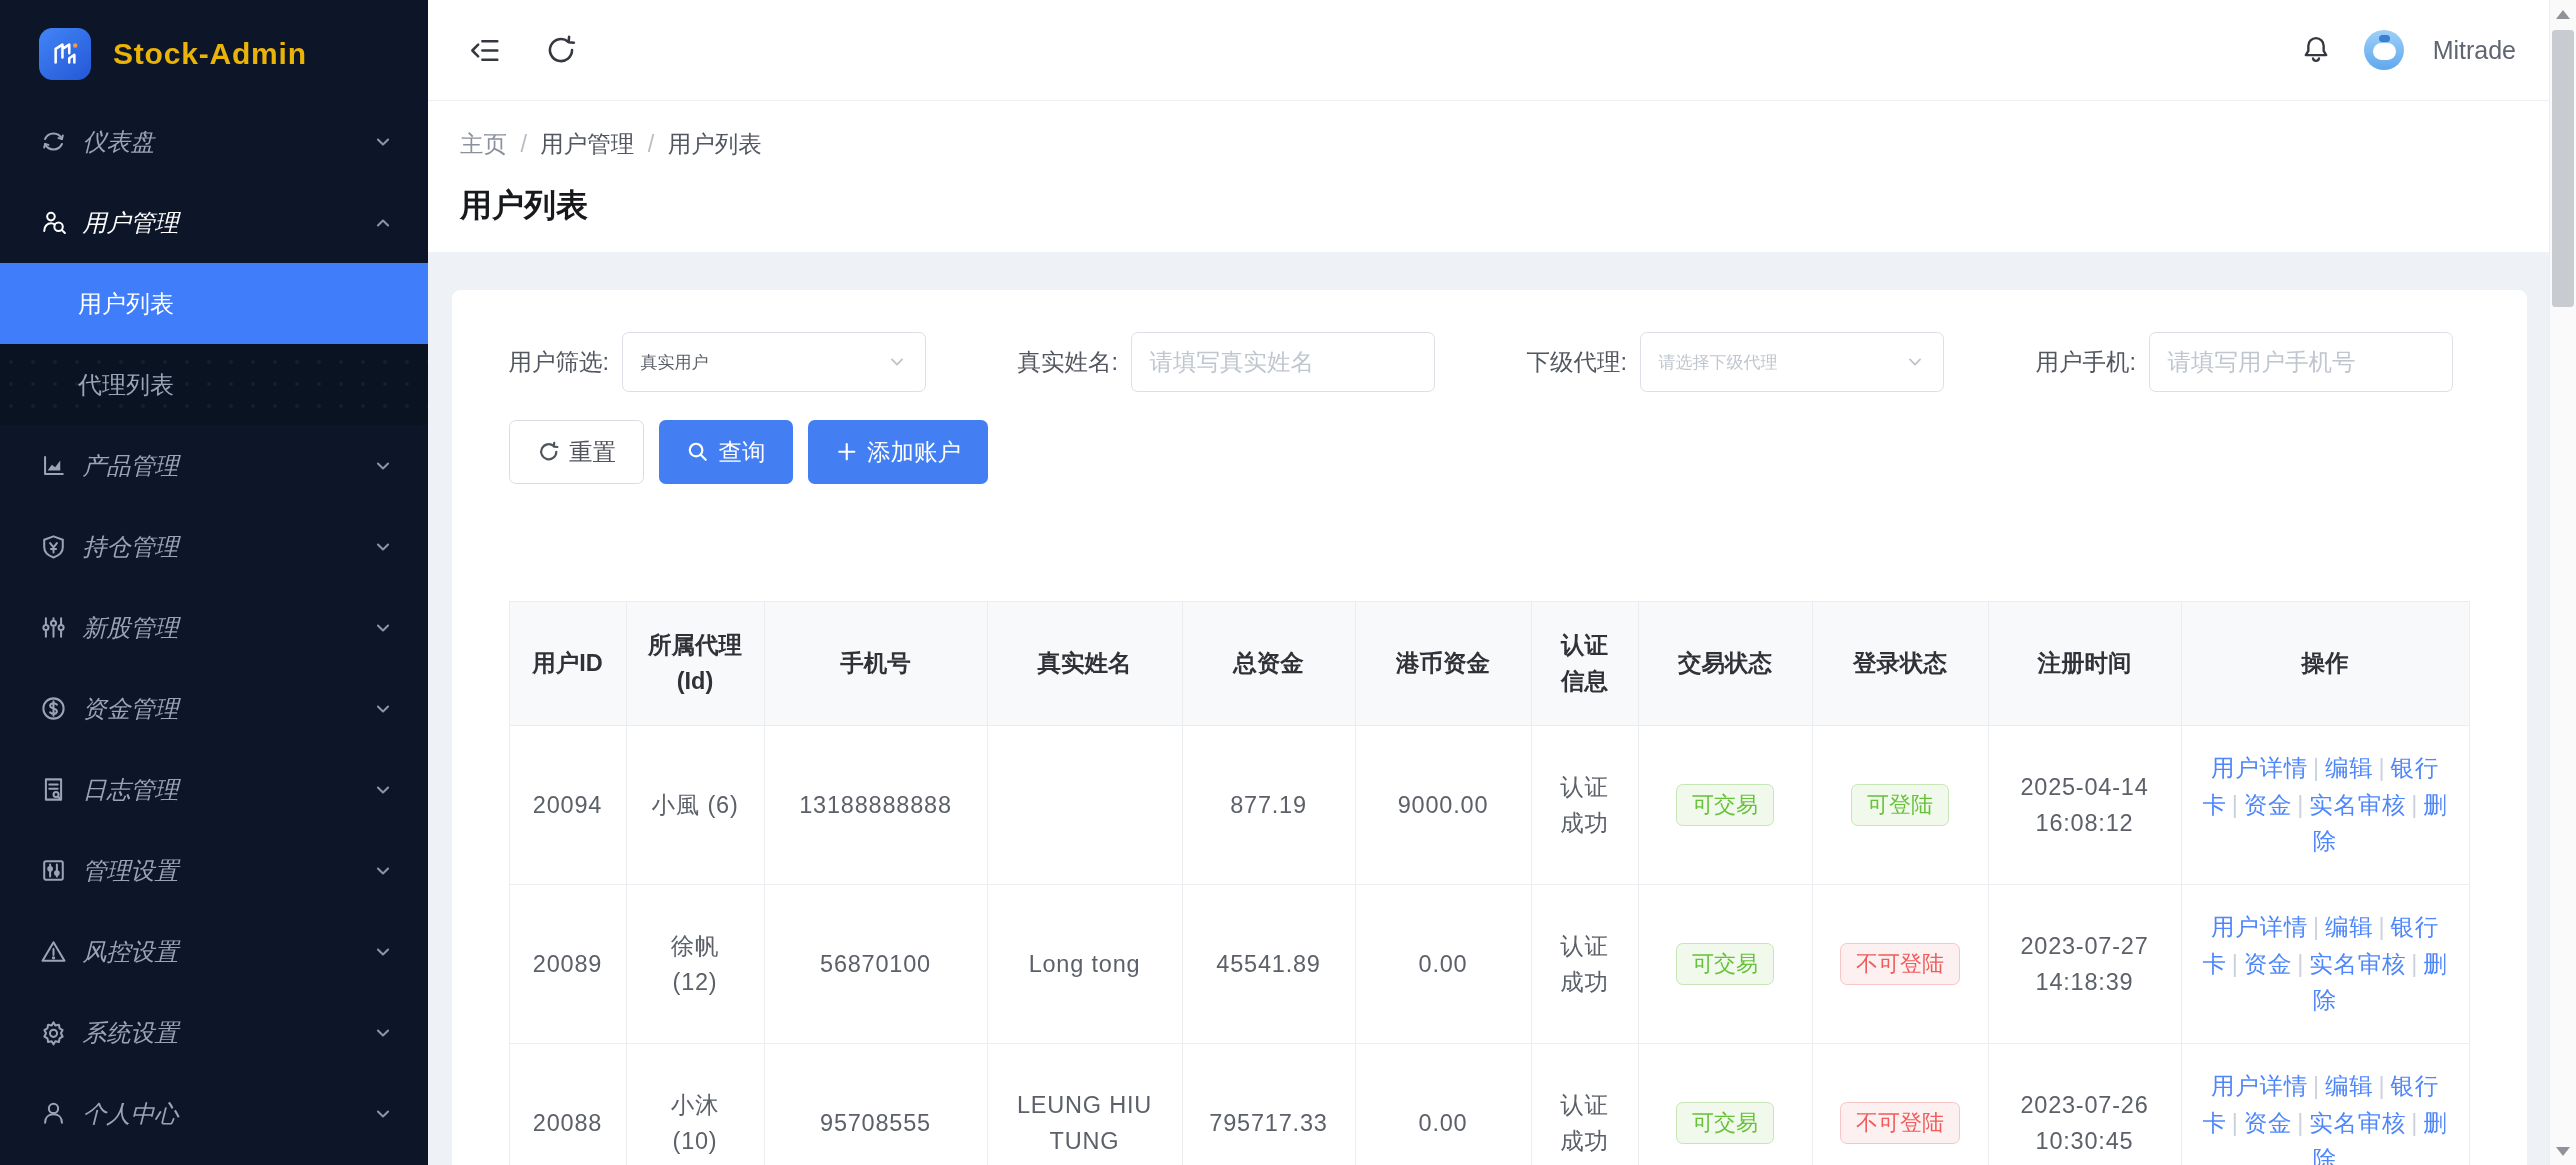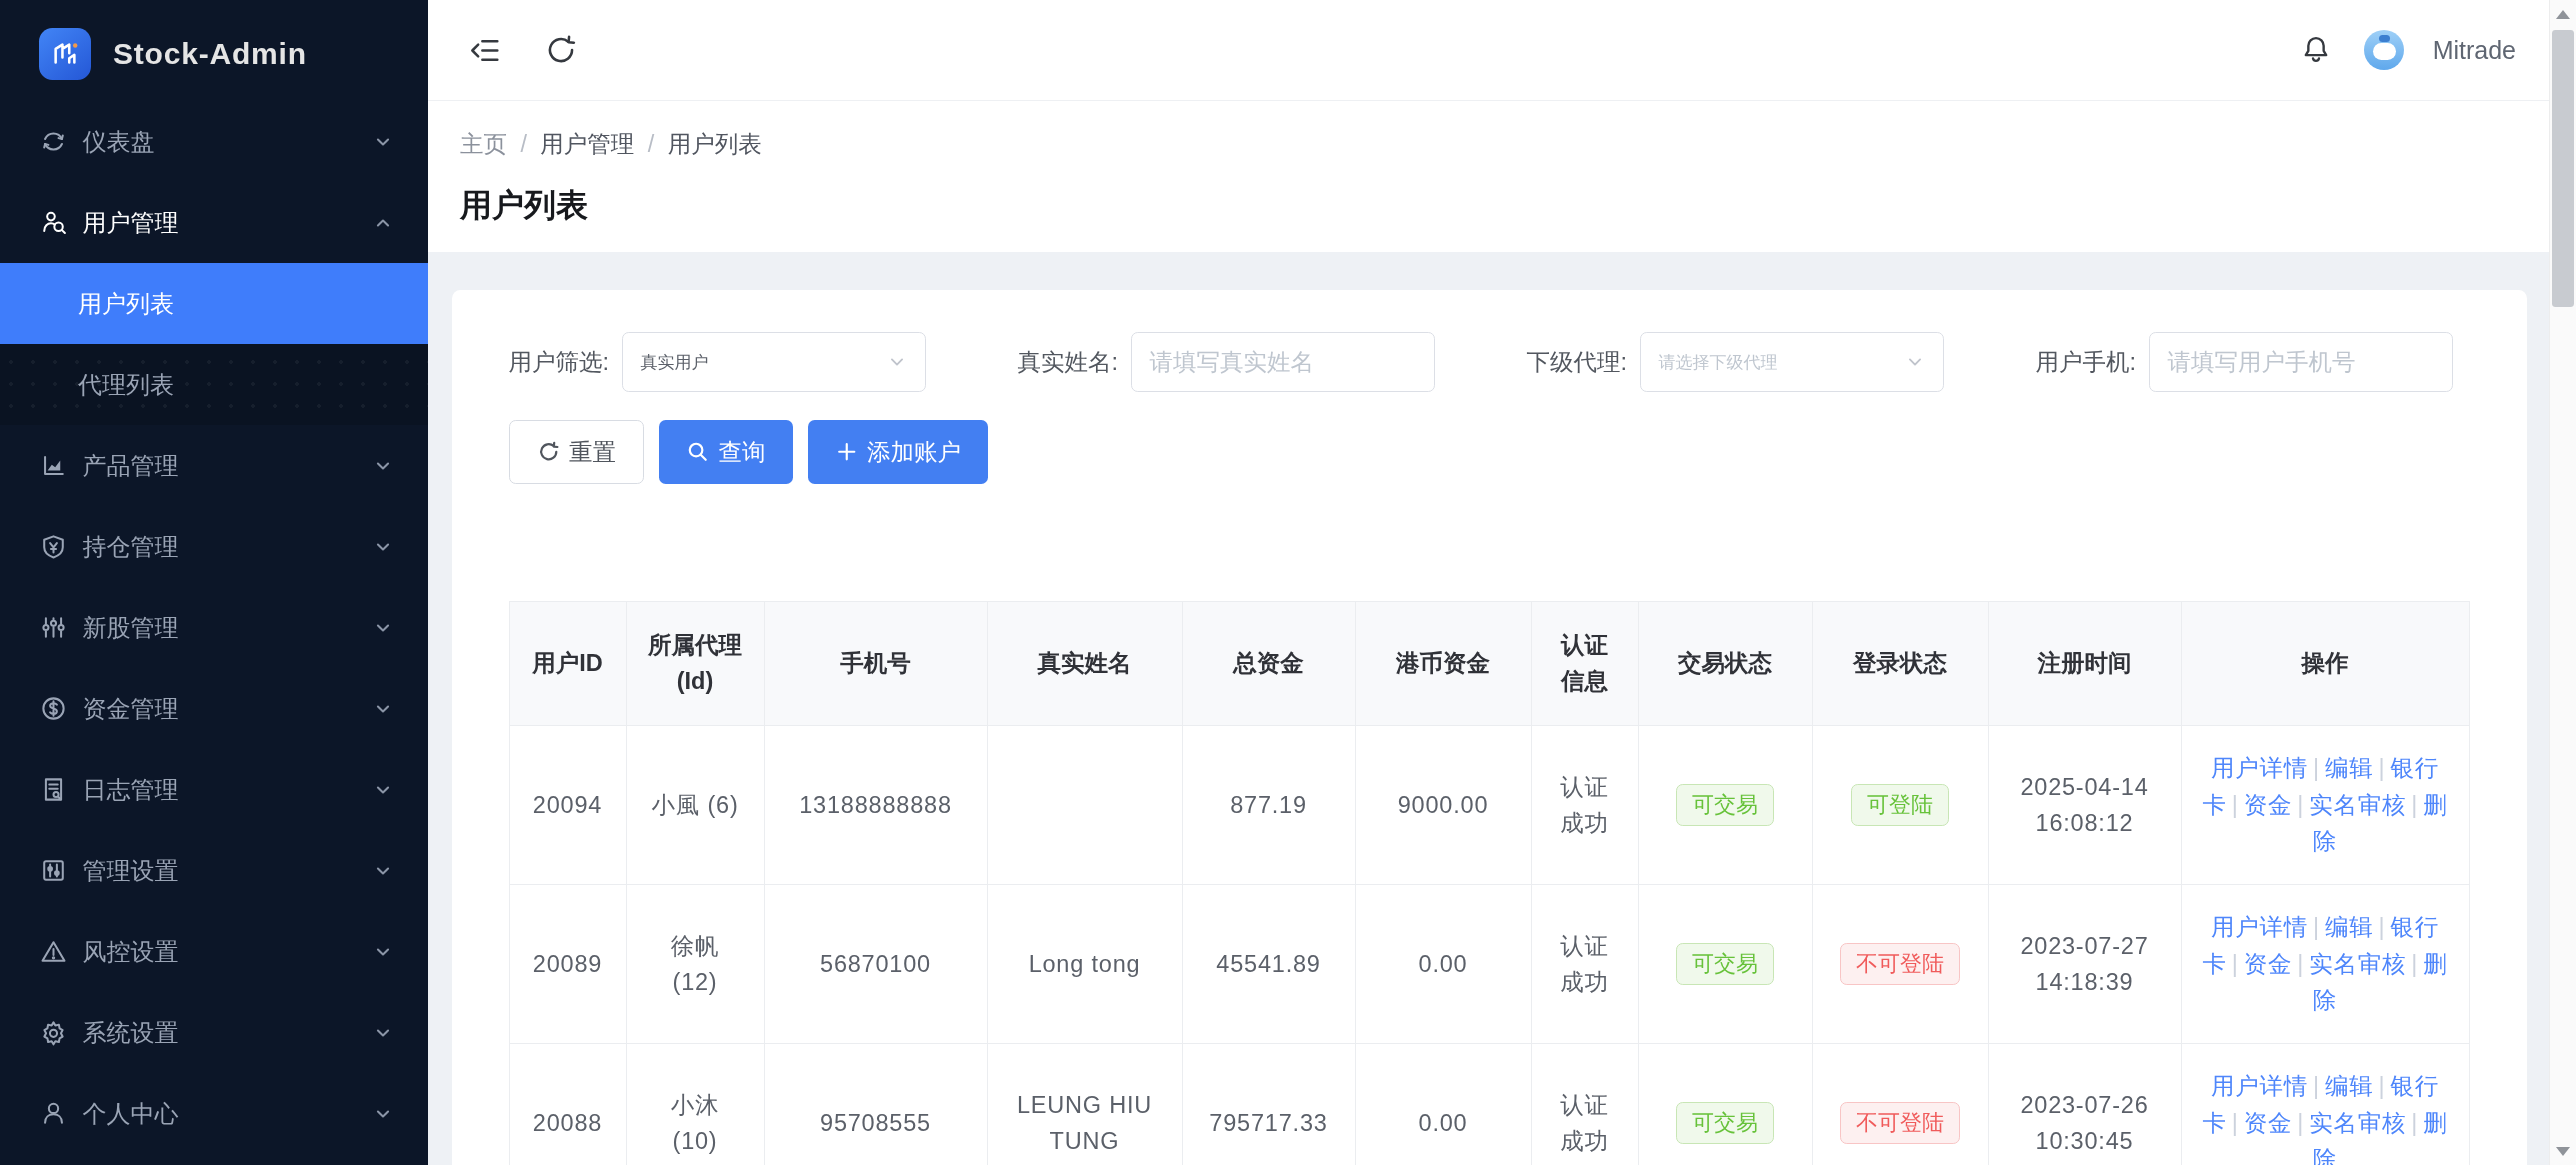--- a/index.html
+++ b/index.html
@@ -6,28 +6,28 @@
   html,body { width:2576px; height:1166px; overflow:hidden; background:#fff;
     font-family:"Liberation Sans","DejaVu Sans",sans-serif; }
 
   
   .sidebar { position:absolute; left:0; top:0; width:428px; height:1166px;
     background:#0c1628; z-index:5; }
   .logo-row { display:flex; align-items:center; gap:22px; padding:23.5px 0 0 39px; height:84px; }
   .logo-mark { width:52px; height:52px; border-radius:13.4px;
     background:linear-gradient(140deg,#4285f6,#2457d6); position:relative;
     display:flex; align-items:center; justify-content:center; flex:0 0 auto; }
-  .logo-text { color:#e5e5e5; font-size:30px; font-weight:bold; letter-spacing:0.8px; }
+  .logo-text { color:#eab308; font-size:30px; font-weight:bold; letter-spacing:0.8px; }
   .menu { margin-top:17px; }
   .menu-item { height:81px; display:flex; align-items:center;
     padding:0 34px 0 39px; color:#9aa4b5; font-size:24px; cursor:pointer; }
   .menu-item.open { color:#fff; }
   .mi-icon { width:28.5px; height:28.5px; margin-right:15px; display:flex;
     align-items:center; justify-content:center; flex:0 0 auto; }
-  .mi-label { flex:1 1 auto; white-space:nowrap; }
+  .mi-label { flex:1 1 auto; white-space:nowrap;font-style:italic; }
   .chev { margin-left:auto; display:flex; align-items:center; color:#8b95a7; }
   .submenu { background-color:#0a1322;
     background-image:radial-gradient(rgba(255,255,255,0.05) 1.7px, transparent 1.7px);
     background-size:22px 22px; }
   .submenu-item { height:81px; display:flex; align-items:center;
     padding-left:78px; color:#9aa4b5; font-size:24px; cursor:pointer; }
   .submenu-item.active { background:#3f7dfb; color:#fff;
     background-image:none; }
 
   

